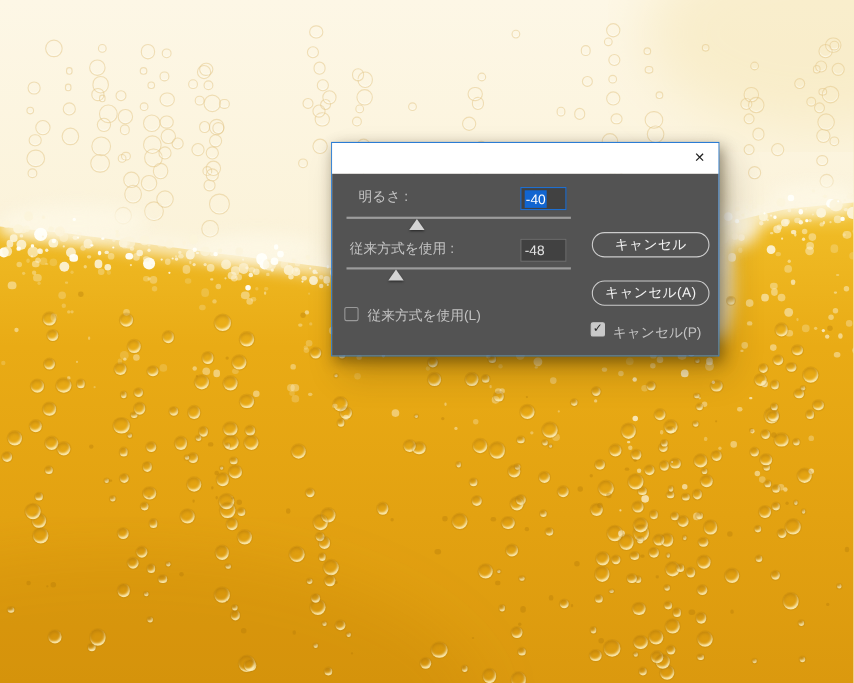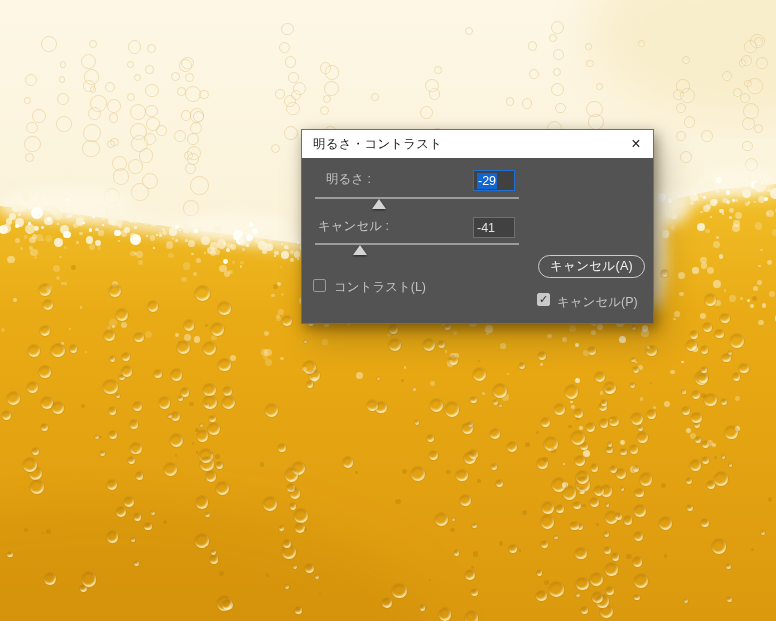--- a/index.html
+++ b/index.html
@@ -1164,44 +1164,44 @@
       <div class="b-dark" style="left: 543.1px; top: 457px; width: 4.9px; height: 4.9px;"></div>
       <div class="b-dark" style="left: 218.6px; top: 570.9px; width: 5.3px; height: 5.3px;"></div>
       <div class="b-dark" style="left: 265.5px; top: 573.4px; width: 3.7px; height: 3.7px;"></div>
       <div class="b-dark" style="left: 195.3px; top: 427.9px; width: 3.7px; height: 3.7px;"></div>
       <div class="b-dark" style="left: 429.1px; top: 578.7px; width: 2.4px; height: 2.4px;"></div>
     </div>
 </div>
 
 <div class="dialog">
   <div class="titlebar">
-    <span class="title">明るさ・コントラスト</span>
     <span class="close-btn">×</span>
   </div>
   <div class="dlg-body">
 
     <span class="lbl" style="left:24px;top:13px">明るさ :</span>
     <div class="textfield focused" style="left:171px;top:12px">
-      <span class="sel">-29</span>
+      <span class="sel">-40</span>
     </div>
     <div class="track" style="top:39px"></div>
     <div class="thumb" style="left:70px;top:41px"></div>
 
-    <span class="lbl" style="left:16px;top:60px">キャンセル :</span>
+    <span class="lbl" style="left:16px;top:60px">従来方式を使用 :</span>
     <div class="textfield" style="left:171px;top:59px">
-      <span>-41</span>
+      <span>-48</span>
     </div>
     <div class="track" style="top:85px"></div>
     <div class="thumb" style="left:51px;top:87px"></div>
 
     <div class="chk" id="legacy-chk" style="left:11px;top:121px">
       
     </div>
-    <span class="lbl" style="left:32px;top:121px">コントラスト(L)</span>
+    <span class="lbl" style="left:32px;top:121px">従来方式を使用(L)</span>
 
+    <button class="pillbtn" style="top:53px">キャンセル</button>
     <button class="pillbtn" style="top:97px">キャンセル(A)</button>
 
     <div class="chk checked" id="preview-chk" style="left:235px;top:135px">
       <span class="mark">✓</span>
     </div>
     <span class="lbl" style="left:255px;top:136px">キャンセル(P)</span>
   </div>
 </div>
 
 </body></html>

